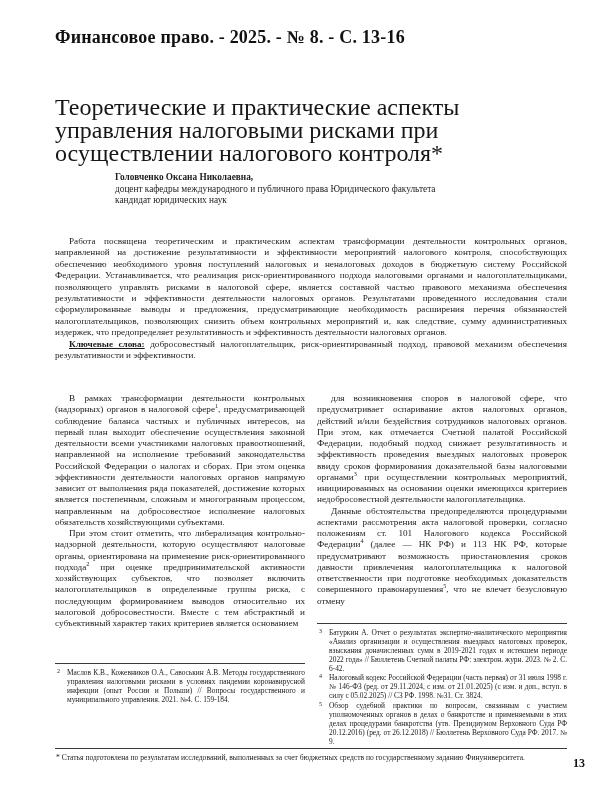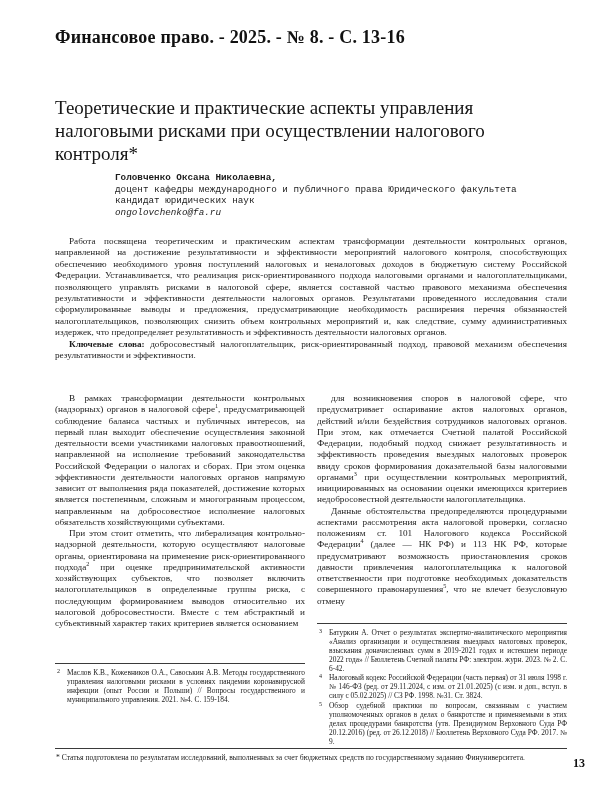--- a/index.html
+++ b/index.html
@@ -10,29 +10,29 @@
   }
   .page{position:relative;width:612px;height:792px;overflow:hidden;background:#fff;}
 
   .journal-header{
     position:absolute;left:55px;top:27px;width:500px;
     font-size:18px;font-weight:bold;letter-spacing:.2px;color:#111;
   }
   .meta{position:absolute;left:55px;top:70px;font-size:7.8px;line-height:11.5px;color:#222;}
   .title{
     position:absolute;left:55px;top:96px;width:470px;
-    font-size:19px;line-height:23px;font-weight:normal;color:#161616;margin:0;
+    font-size:24px;line-height:23px;font-weight:normal;color:#161616;margin:0;
   }
-  .author-block{position:absolute;left:115px;top:172px;width:420px;font-size:9.3px;line-height:11.6px;color:#1c1c1c;font-family:Liberation Mono, monospace;}
+  .author-block{position:absolute;left:115px;top:172px;width:420px;font-size:9.3px;line-height:11.6px;color:#1c1c1c;}
   .author-name{font-weight:bold;}
   .author-email{font-style:italic;}
 
   .abstract-block{position:absolute;left:55px;top:236px;width:512px;}
   .abstract-block p{margin:0;font-size:9.2px;line-height:11.4px;text-align:justify;text-indent:14px;color:#1c1c1c;}
-  .kw-label{font-weight:bold;}
+  .kw-label{font-weight:bold;text-decoration:underline;}
 
   .columns{position:absolute;left:55px;top:393px;width:512px;height:356px;display:flex;gap:12px;}
   .col{width:250px;display:flex;flex-direction:column;}
   .col .body-par{margin:0;font-size:9.2px;line-height:11.25px;text-align:justify;text-indent:14px;color:#1c1c1c;}
   .col .body-par sup{font-size:6.2px;line-height:0;}
   .fnblock{margin-top:auto;}
   .col-left .fnblock{min-height:86px;}
   .col-right .fnblock{min-height:131px;margin-top:16px;}
   .fn-rule{border-top:1px solid #3a3a3a;width:100%;height:0;margin-bottom:4px;}
   .footnote{position:relative;padding-left:12px;font-size:7.4px;line-height:9.1px;text-align:justify;color:#222;}
@@ -53,21 +53,20 @@
 
   <div class="journal-header">Финансовое право. - 2025. - № 8. - С. 13-16</div>
 
 
   <h1 class="title">Теоретические и практические аспекты управления налоговыми рисками при осуществлении налогового контроля*</h1>
 
   <div class="author-block">
     <div class="author-name">Головченко Оксана Николаевна,</div>
     <div>доцент кафедры международного и публичного права Юридического факультета</div>
     <div>кандидат юридических наук</div>
-    <div class="author-email">ongolovchenko@fa.ru</div>
   </div>
 
   <div class="abstract-block">
     <p>Работа посвящена теоретическим и практическим аспектам трансформации деятельности контрольных органов, направленной на достижение результативности и эффективности мероприятий налогового контроля, способствующих обеспечению необходимого уровня поступлений налоговых и неналоговых доходов в бюджетную систему Российской Федерации. Устанавливается, что реализация риск-ориентированного подхода налоговыми органами и налогоплательщиками, позволяющего управлять рисками в налоговой сфере, является составной частью правового механизма обеспечения результативности и эффективности деятельности налоговых органов. Результатами проведенного исследования стали сформулированные выводы и предложения, предусматривающие необходимость расширения перечня обязанностей налогоплательщиков, позволяющих снизить объем контрольных мероприятий и, как следствие, сумму административных издержек, что предопределяет результативность и эффективность деятельности налоговых органов.</p>
     <p><span class="kw-label">Ключевые слова:</span> <span>добросовестный налогоплательщик, риск-ориентированный подход, правовой механизм обеспечения результативности и эффективности.</span></p>
   </div>
 
   <div class="columns">
 
     <div class="col col-left">

